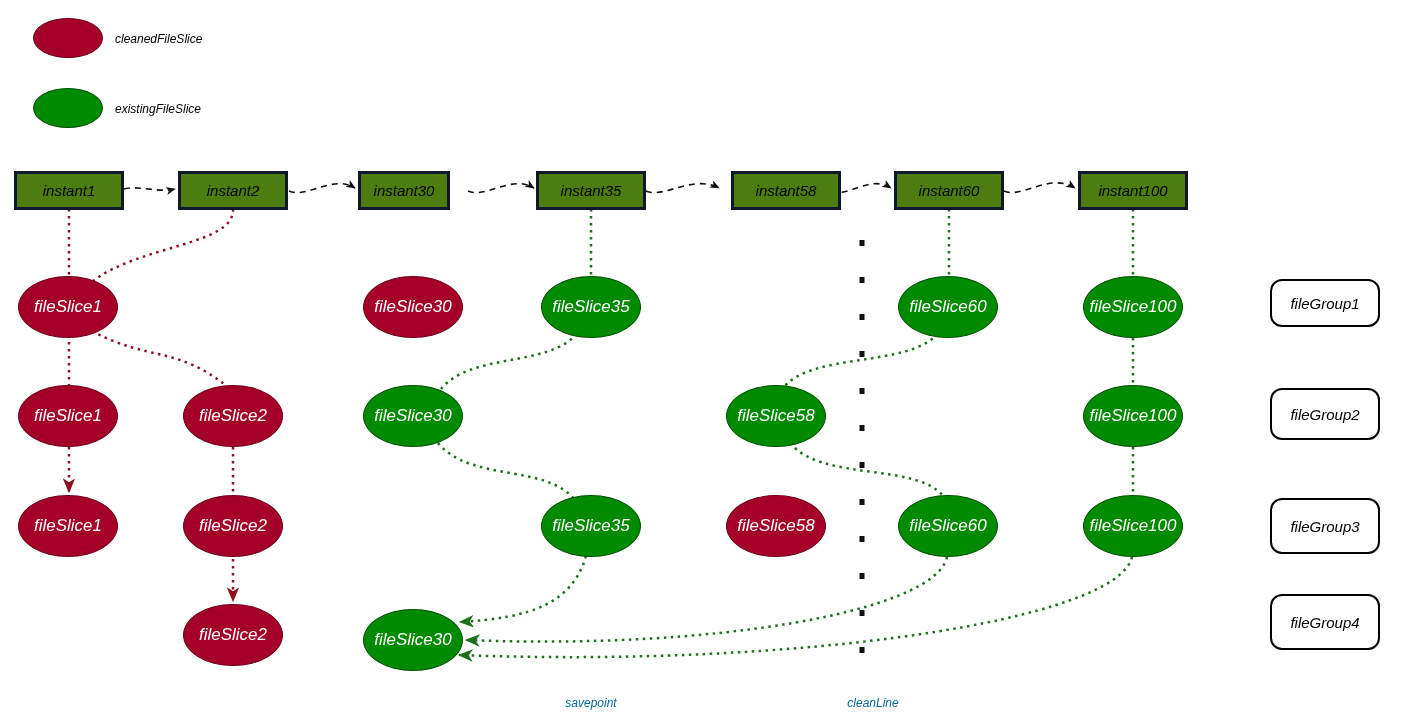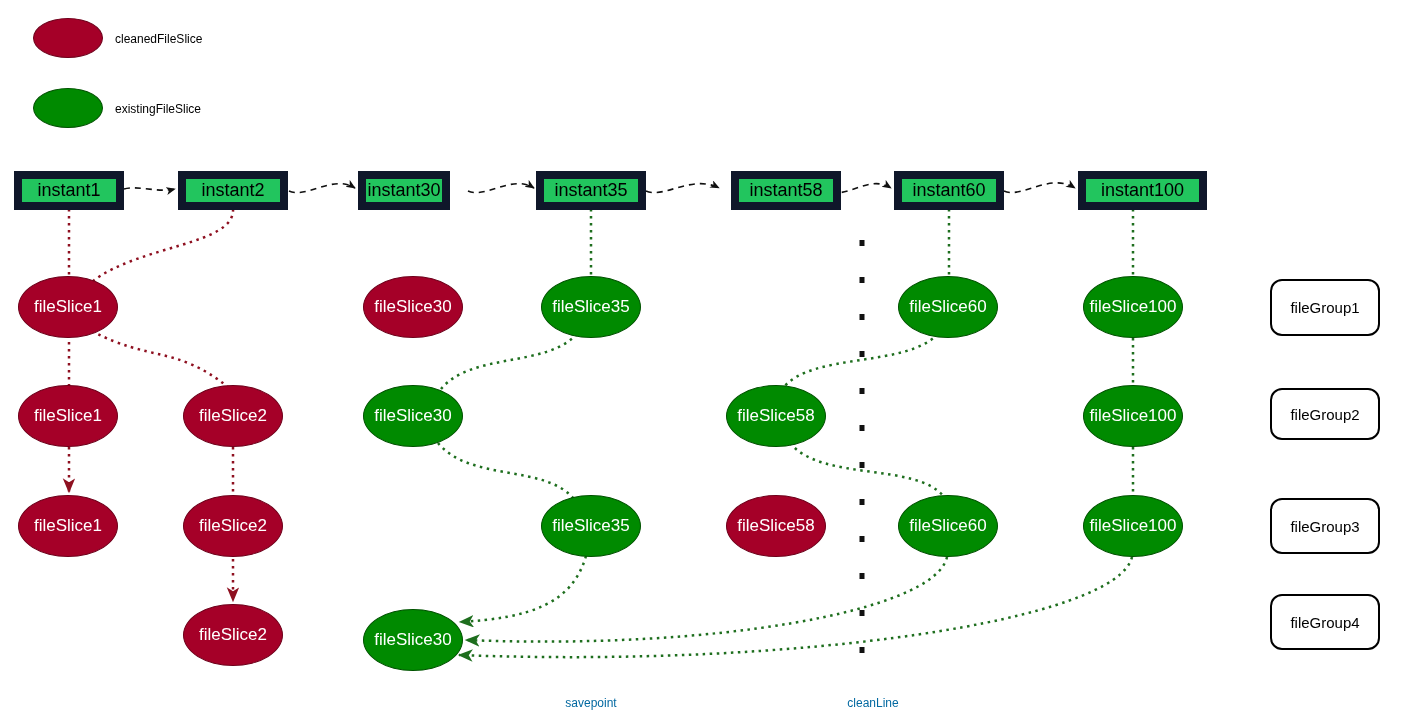--- a/index.html
+++ b/index.html
@@ -1,23 +1,24 @@
 <!DOCTYPE html>
 <html><head>
 <meta charset="utf-8">
 <style>
   html,body{margin:0;padding:0;background:#ffffff;}
   #canvas{
     position:relative;width:1403px;height:723px;background:#ffffff;overflow:hidden;
     font-family:"Liberation Sans", sans-serif;
+    font-style:italic;
   }
   #edges{position:absolute;left:0;top:0;width:1403px;height:723px;}
   .node{position:absolute;display:flex;align-items:center;justify-content:center;
         box-sizing:border-box;text-align:center;}
-  .instant{background:#22c55e;border:8px solid #0f172a;color:#000000;font-size:18px;}
+  .instant{background:#4d7c0f;border:3px solid #0f172a;color:#000000;font-size:15px;}
   .slice{border-radius:50%;color:#ffffff;font-size:17px;}
   .fgroup{background:#ffffff;border:2px solid #000000;border-radius:12px;color:#000000;font-size:15px;}
   .legend-swatch{position:absolute;border-radius:50%;box-sizing:border-box;}
   .legend-label{position:absolute;color:#000000;font-size:12px;line-height:14px;}
   .anno{position:absolute;color:#0369a1;font-size:12px;transform:translateX(-50%);}
 </style>
 </head>
 <body>
 
 <div id="canvas">
@@ -66,40 +67,40 @@
   <div class="legend-swatch" id="sw-existing" style="left: 33px; top: 88px; width: 70px; height: 40px; background: rgb(0, 138, 0); border: 1.5px solid rgb(0, 82, 0);"></div>
   <div class="legend-label" style="left:115px;top:102px;">existingFileSlice</div>
 
   <div id="nodes">
       <div class="node instant" style="left: 14px; top: 170.5px; width: 110px; height: 39px;">instant1</div>
       <div class="node instant" style="left: 178px; top: 170.5px; width: 110px; height: 39px;">instant2</div>
       <div class="node instant" style="left: 358px; top: 170.5px; width: 92px; height: 39px;">instant30</div>
       <div class="node instant" style="left: 536px; top: 170.5px; width: 110px; height: 39px;">instant35</div>
       <div class="node instant" style="left: 721px; top: 170.5px; width: 110px; height: 39px; margin-left: 10px;">instant58</div>
       <div class="node instant" style="left: 894px; top: 170.5px; width: 110px; height: 39px;">instant60</div>
-      <div class="node instant" style="left: 1078px; top: 170.5px; width: 129px; height: 39px;">instant100</div>
+      <div class="node instant" style="left: 1078px; top: 170.5px; width: 110px; height: 39px;">instant100</div>
       <div class="node slice" style="left: 18px; top: 276px; width: 100px; height: 62px; background: rgb(165, 0, 40); border: 1.5px solid rgb(110, 0, 27);">fileSlice1</div>
       <div class="node slice" style="left: 363px; top: 276px; width: 100px; height: 62px; background: rgb(165, 0, 40); border: 1.5px solid rgb(110, 0, 27);">fileSlice30</div>
       <div class="node slice" style="left: 541px; top: 276px; width: 100px; height: 62px; background: rgb(0, 138, 0); border: 1.5px solid rgb(0, 82, 0);">fileSlice35</div>
       <div class="node slice" style="left: 898px; top: 276px; width: 100px; height: 62px; background: rgb(0, 138, 0); border: 1.5px solid rgb(0, 82, 0);">fileSlice60</div>
       <div class="node slice" style="left: 1083px; top: 276px; width: 100px; height: 62px; background: rgb(0, 138, 0); border: 1.5px solid rgb(0, 82, 0);">fileSlice100</div>
       <div class="node slice" style="left: 18px; top: 385px; width: 100px; height: 62px; background: rgb(165, 0, 40); border: 1.5px solid rgb(110, 0, 27);">fileSlice1</div>
       <div class="node slice" style="left: 183px; top: 385px; width: 100px; height: 62px; background: rgb(165, 0, 40); border: 1.5px solid rgb(110, 0, 27);">fileSlice2</div>
       <div class="node slice" style="left: 363px; top: 385px; width: 100px; height: 62px; background: rgb(0, 138, 0); border: 1.5px solid rgb(0, 82, 0);">fileSlice30</div>
       <div class="node slice" style="left: 726px; top: 385px; width: 100px; height: 62px; background: rgb(0, 138, 0); border: 1.5px solid rgb(0, 82, 0);">fileSlice58</div>
       <div class="node slice" style="left: 1083px; top: 385px; width: 100px; height: 62px; background: rgb(0, 138, 0); border: 1.5px solid rgb(0, 82, 0);">fileSlice100</div>
       <div class="node slice" style="left: 18px; top: 495px; width: 100px; height: 62px; background: rgb(165, 0, 40); border: 1.5px solid rgb(110, 0, 27);">fileSlice1</div>
       <div class="node slice" style="left: 183px; top: 495px; width: 100px; height: 62px; background: rgb(165, 0, 40); border: 1.5px solid rgb(110, 0, 27);">fileSlice2</div>
       <div class="node slice" style="left: 541px; top: 495px; width: 100px; height: 62px; background: rgb(0, 138, 0); border: 1.5px solid rgb(0, 82, 0);">fileSlice35</div>
       <div class="node slice" style="left: 726px; top: 495px; width: 100px; height: 62px; background: rgb(165, 0, 40); border: 1.5px solid rgb(110, 0, 27);">fileSlice58</div>
       <div class="node slice" style="left: 898px; top: 495px; width: 100px; height: 62px; background: rgb(0, 138, 0); border: 1.5px solid rgb(0, 82, 0);">fileSlice60</div>
       <div class="node slice" style="left: 1083px; top: 495px; width: 100px; height: 62px; background: rgb(0, 138, 0); border: 1.5px solid rgb(0, 82, 0);">fileSlice100</div>
       <div class="node slice" style="left: 183px; top: 604px; width: 100px; height: 62px; background: rgb(165, 0, 40); border: 1.5px solid rgb(110, 0, 27);">fileSlice2</div>
       <div class="node slice" style="left: 363px; top: 609px; width: 100px; height: 62px; background: rgb(0, 138, 0); border: 1.5px solid rgb(0, 82, 0);">fileSlice30</div>
-      <div class="node fgroup" style="left: 1270px; top: 279px; width: 110px; height: 57px;">fileGroup1</div>
+      <div class="node fgroup" style="left: 1270px; top: 279px; width: 110px; height: 48px;">fileGroup1</div>
       <div class="node fgroup" style="left: 1270px; top: 388px; width: 110px; height: 52px;">fileGroup2</div>
       <div class="node fgroup" style="left: 1270px; top: 498px; width: 110px; height: 56px;">fileGroup3</div>
       <div class="node fgroup" style="left: 1270px; top: 594px; width: 110px; height: 56px;">fileGroup4</div>
     </div>
 
   <div class="anno" style="left:591px;top:696px;">savepoint</div>
   <div class="anno" style="left:873px;top:696px;">cleanLine</div>
 </div>
 
 </body></html>

